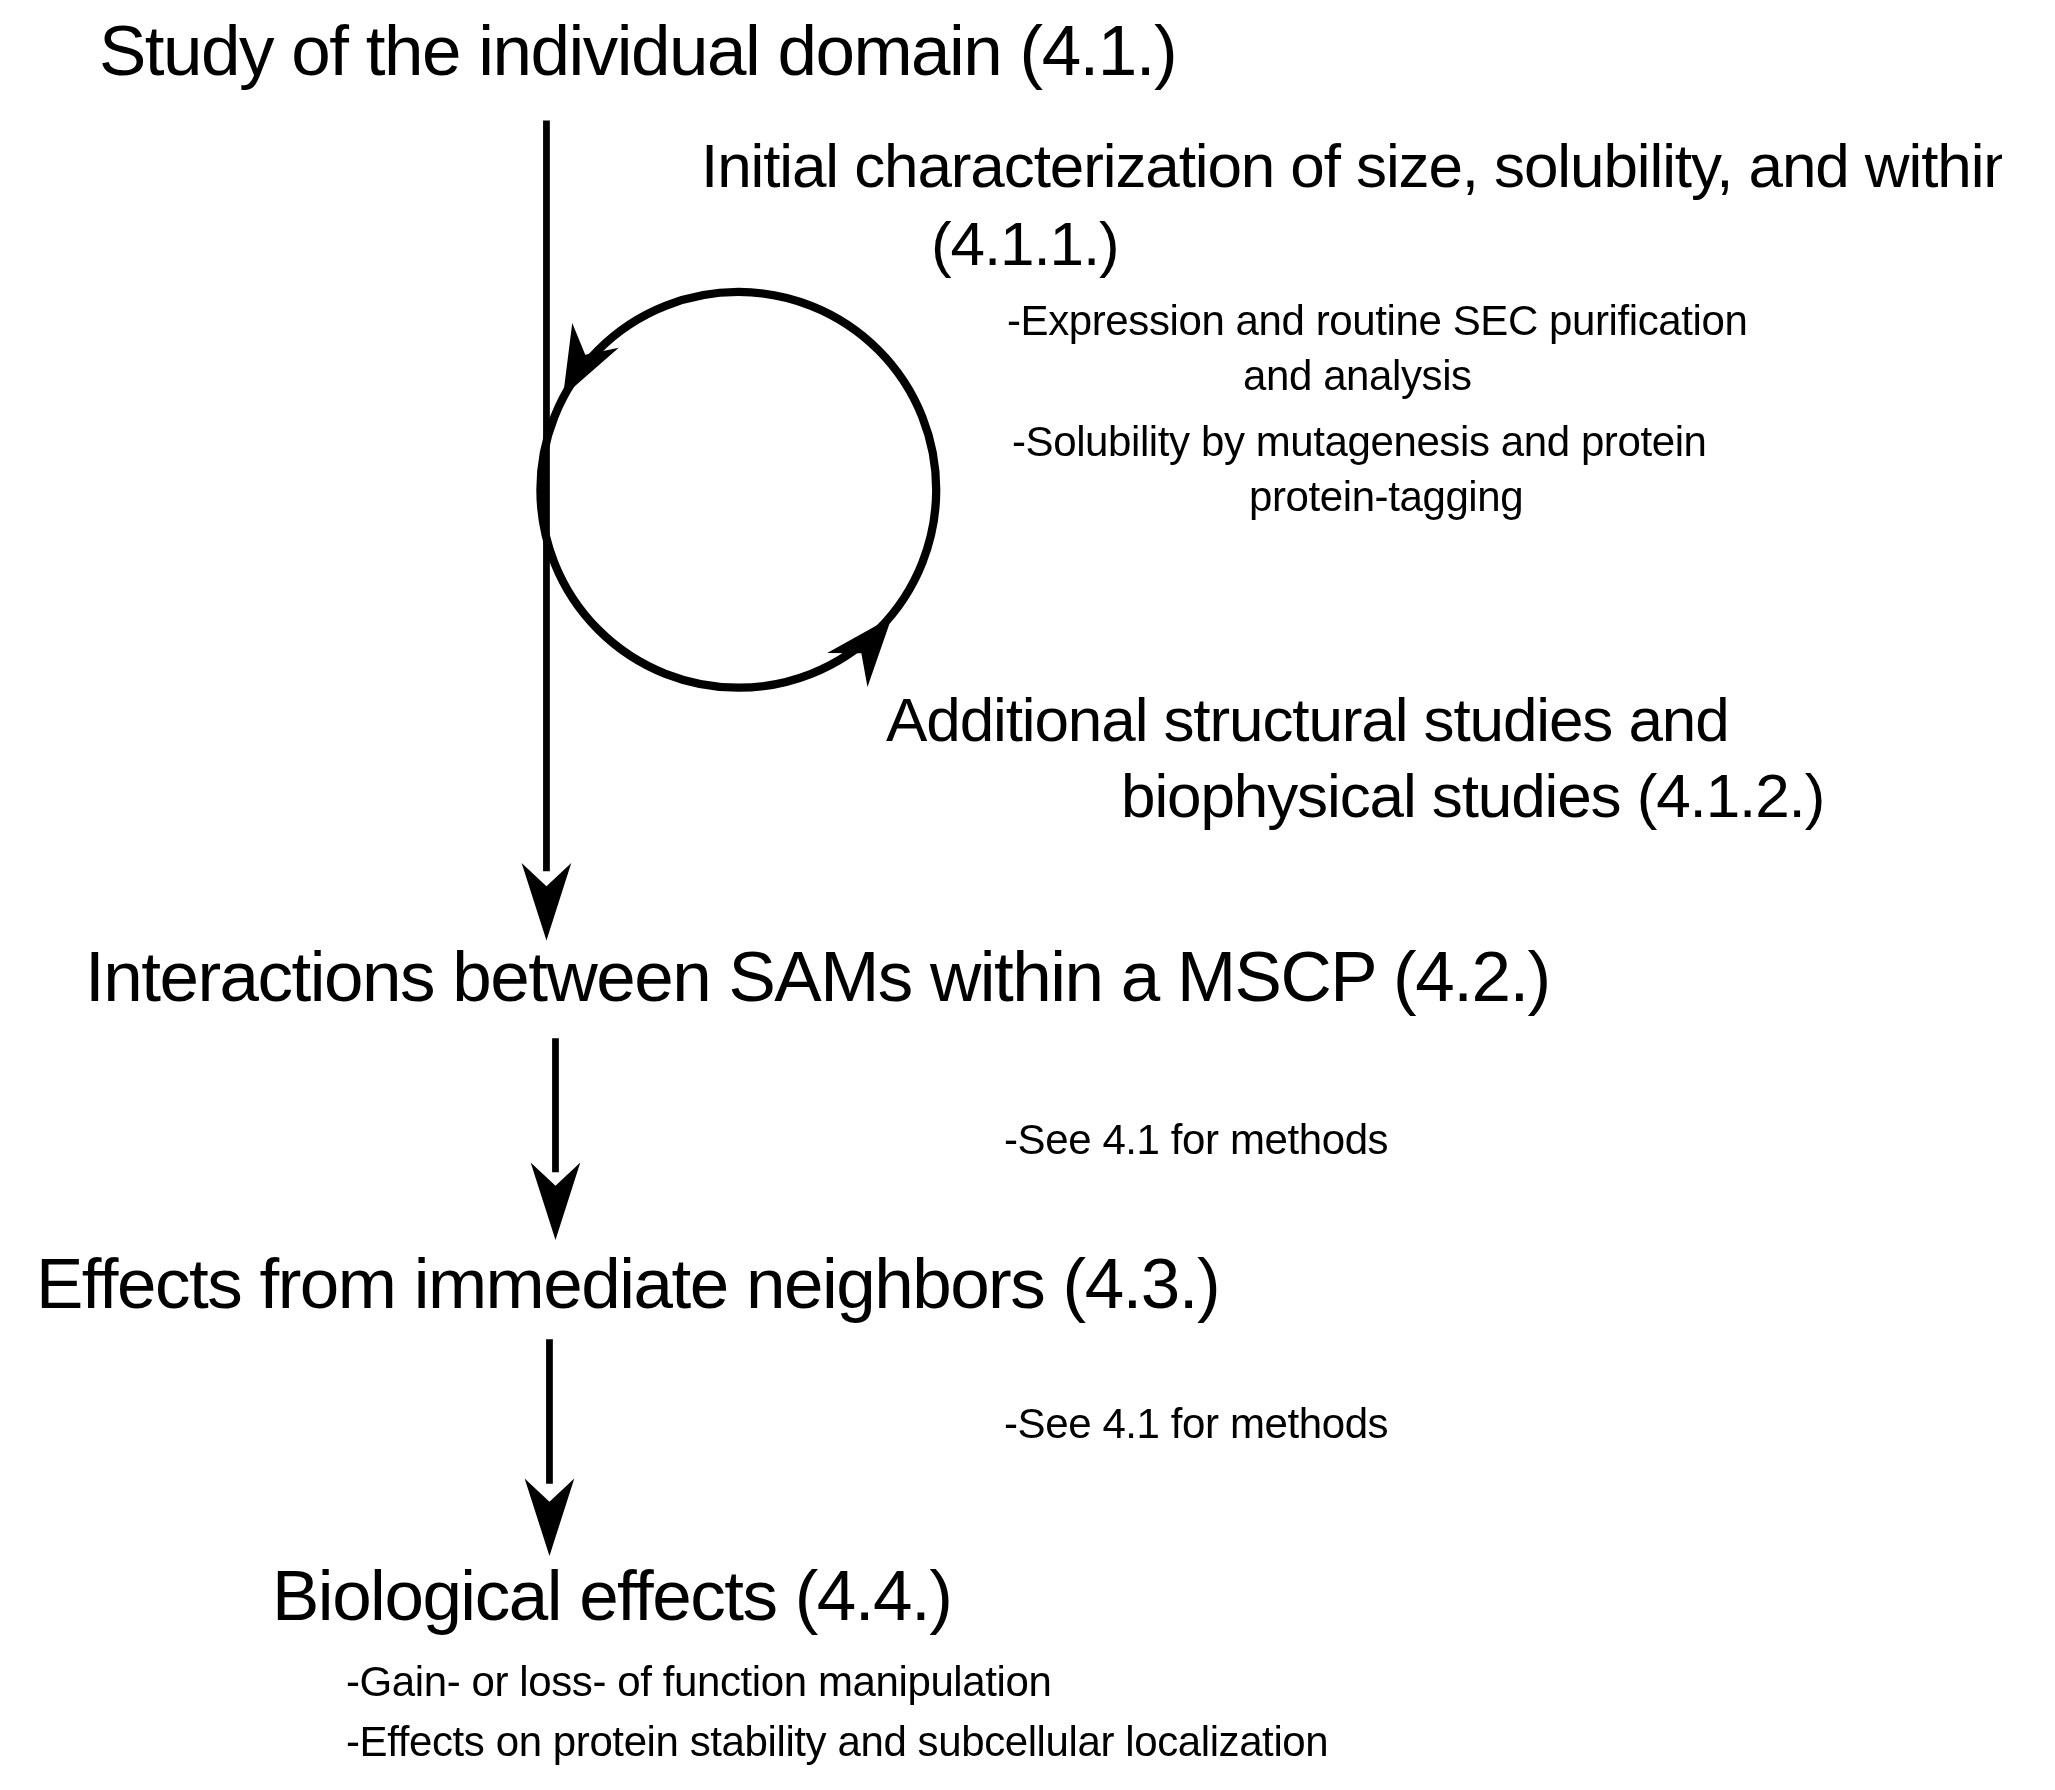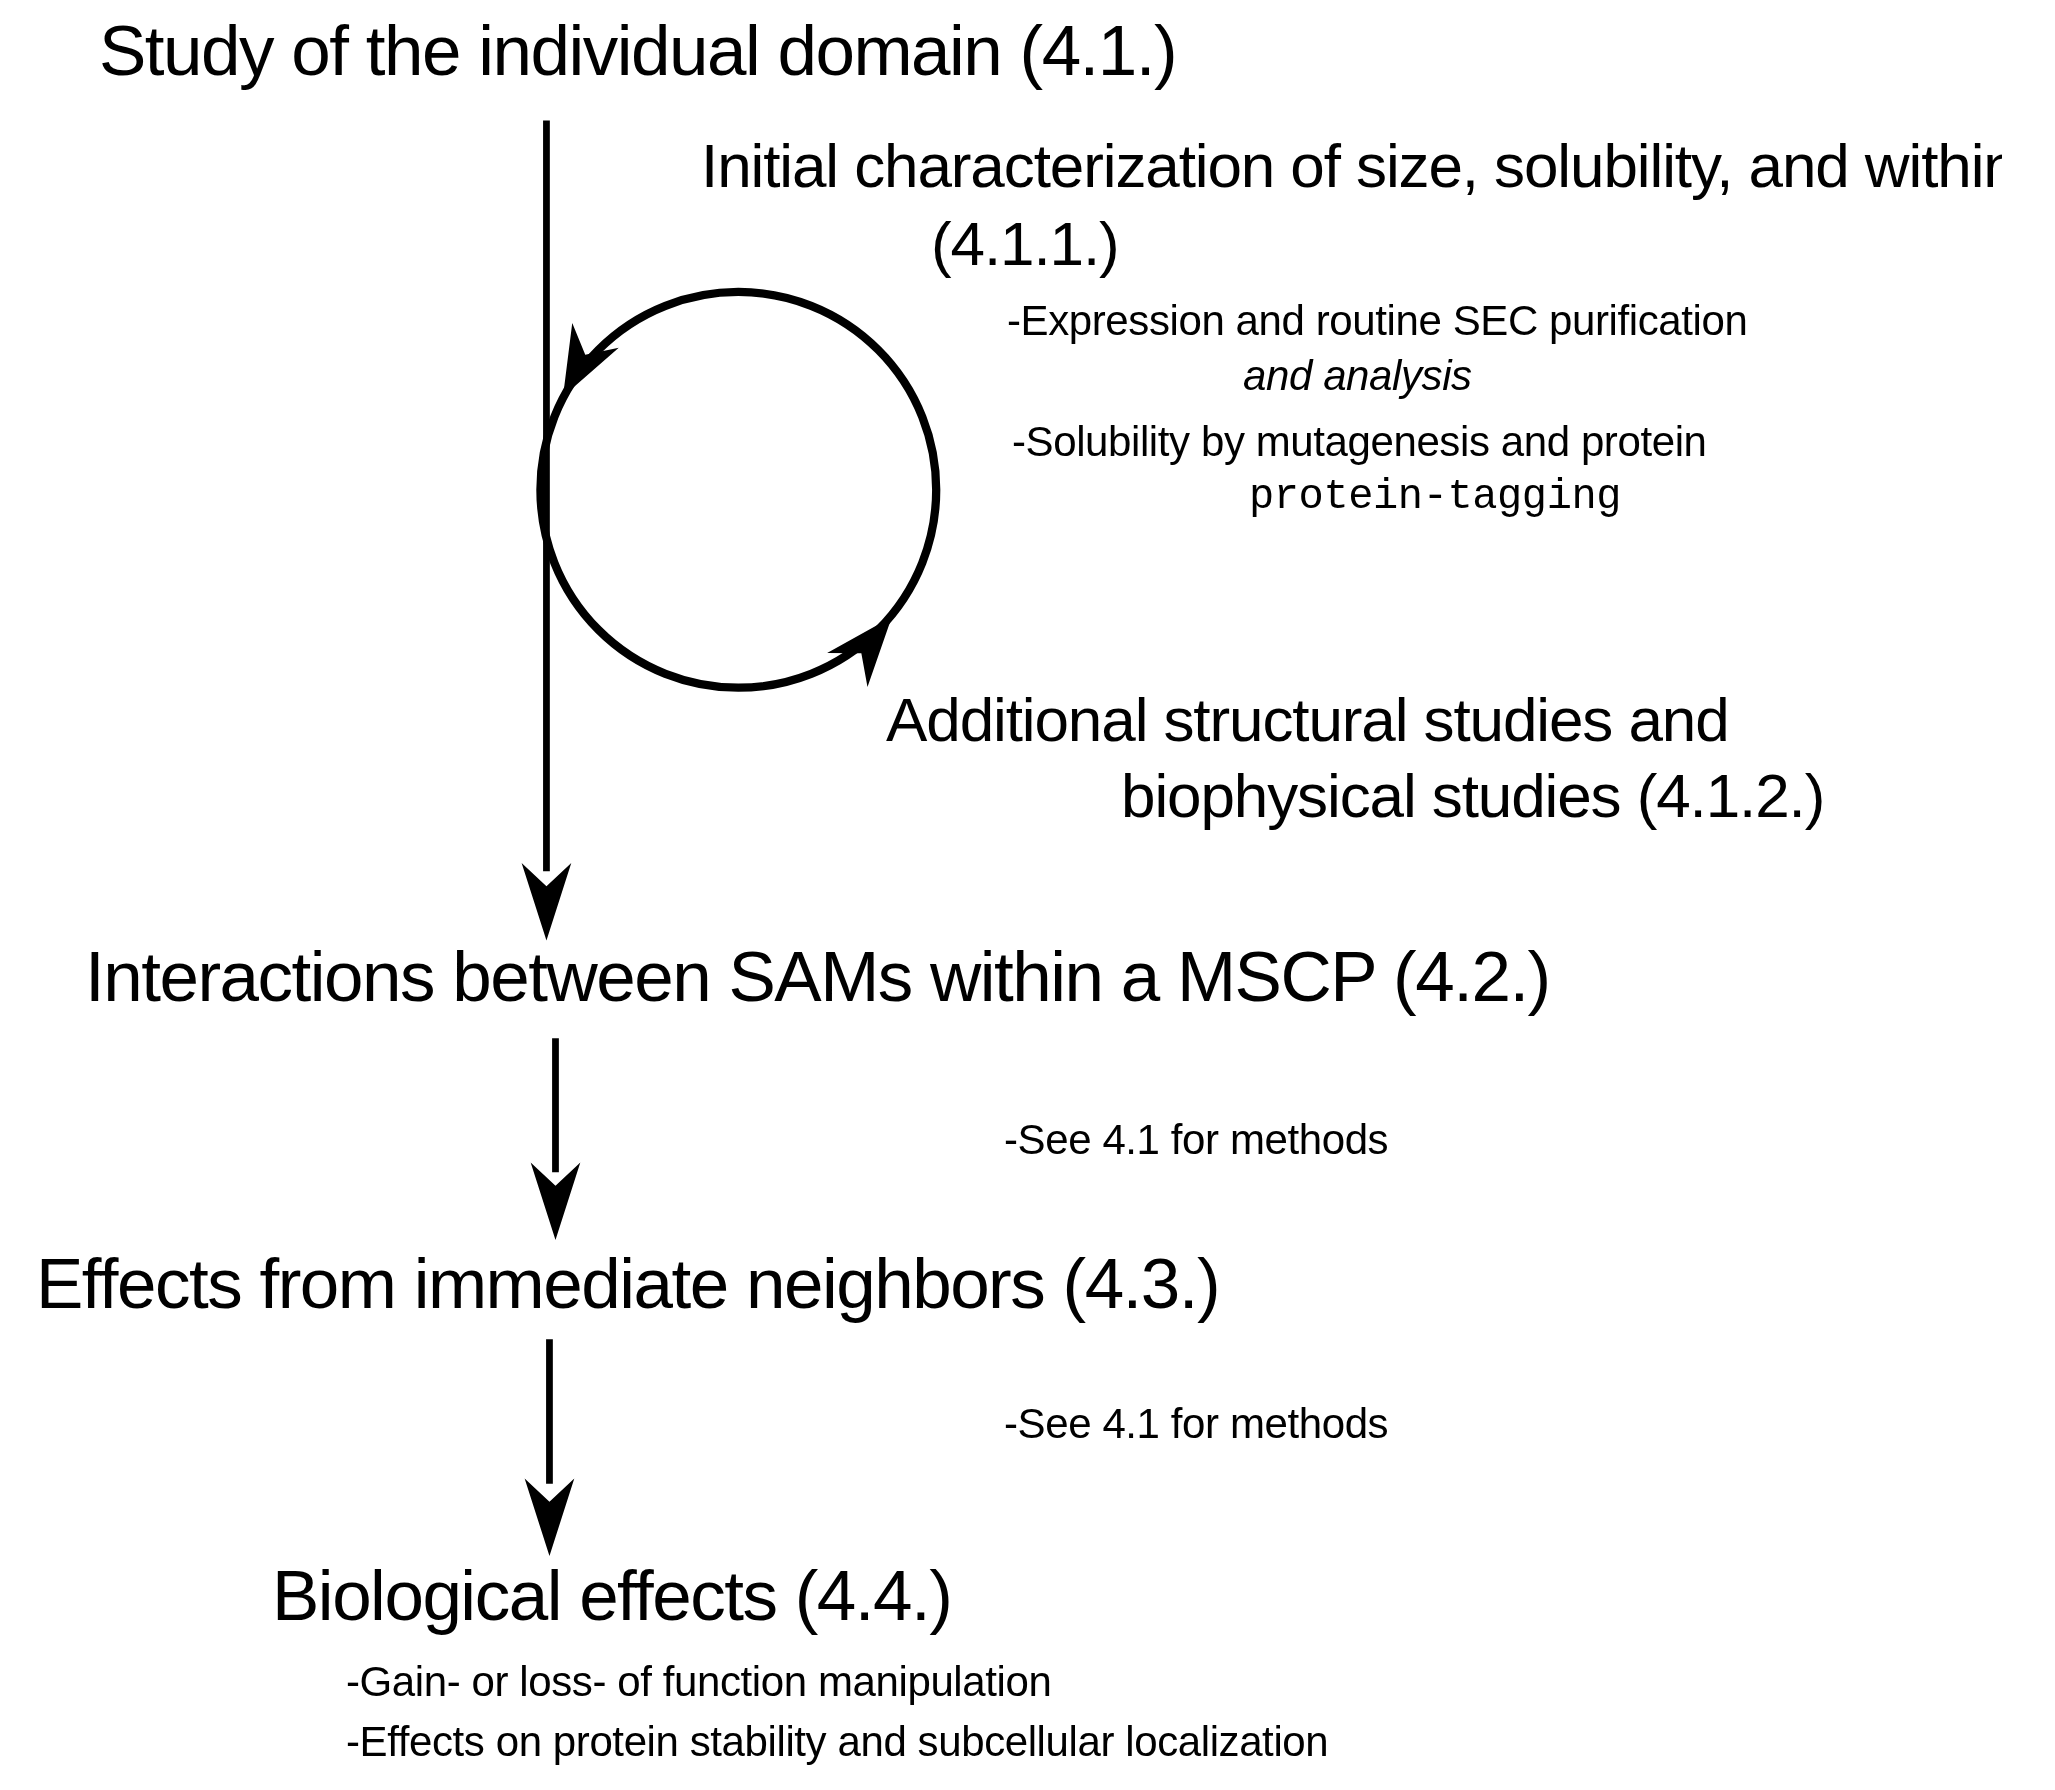--- a/index.html
+++ b/index.html
@@ -42,23 +42,23 @@
     <line class="shaft" x1="730" y1="1780" x2="730" y2="1972"></line>
     <polygon class="head" points="0,0 -33,-103 0,-72 33,-103" transform="translate(730,2068)"></polygon>
   </svg>
 
   <div class="txt h1" style="left:99px; top:15px;">Study of the individual domain (4.1.)</div>
 
   <div class="txt h2" style="left:701px; top:135px;">Initial characterization of size, solubility, and within</div>
   <div class="txt h2" style="left:931px; top:213px;">(4.1.1.)</div>
 
   <div class="txt bl" style="left:1007px; top:300px;">-Expression and routine SEC purification</div>
-  <div class="txt bl" style="left:1243px; top:355px;font-style:italic;">and analysis</div>
+  <div class="txt bl" style="left:1243px; top:355px;">and analysis</div>
   <div class="txt bl" style="left:1012px; top:421px;">-Solubility by mutagenesis and protein</div>
-  <div class="txt bl" style="left:1249px; top:476px;font-family:Liberation Mono, monospace;">protein-tagging</div>
+  <div class="txt bl" style="left:1249px; top:476px;">protein-tagging</div>
 
   <div class="txt h2" style="left:886px; top:689px;">Additional structural studies and</div>
   <div class="txt h2" style="left:1121px; top:765px;">biophysical studies (4.1.2.)</div>
 
   <div class="txt h1" style="left:85px; top:941px;">Interactions between SAMs within a MSCP (4.2.)</div>
   <div class="txt bl" style="left:1004px; top:1119px;">-See 4.1 for methods</div>
 
   <div class="txt h1" style="left:36px; top:1248px;">Effects from immediate neighbors (4.3.)</div>
   <div class="txt bl" style="left:1004px; top:1403px;">-See 4.1 for methods</div>
 

